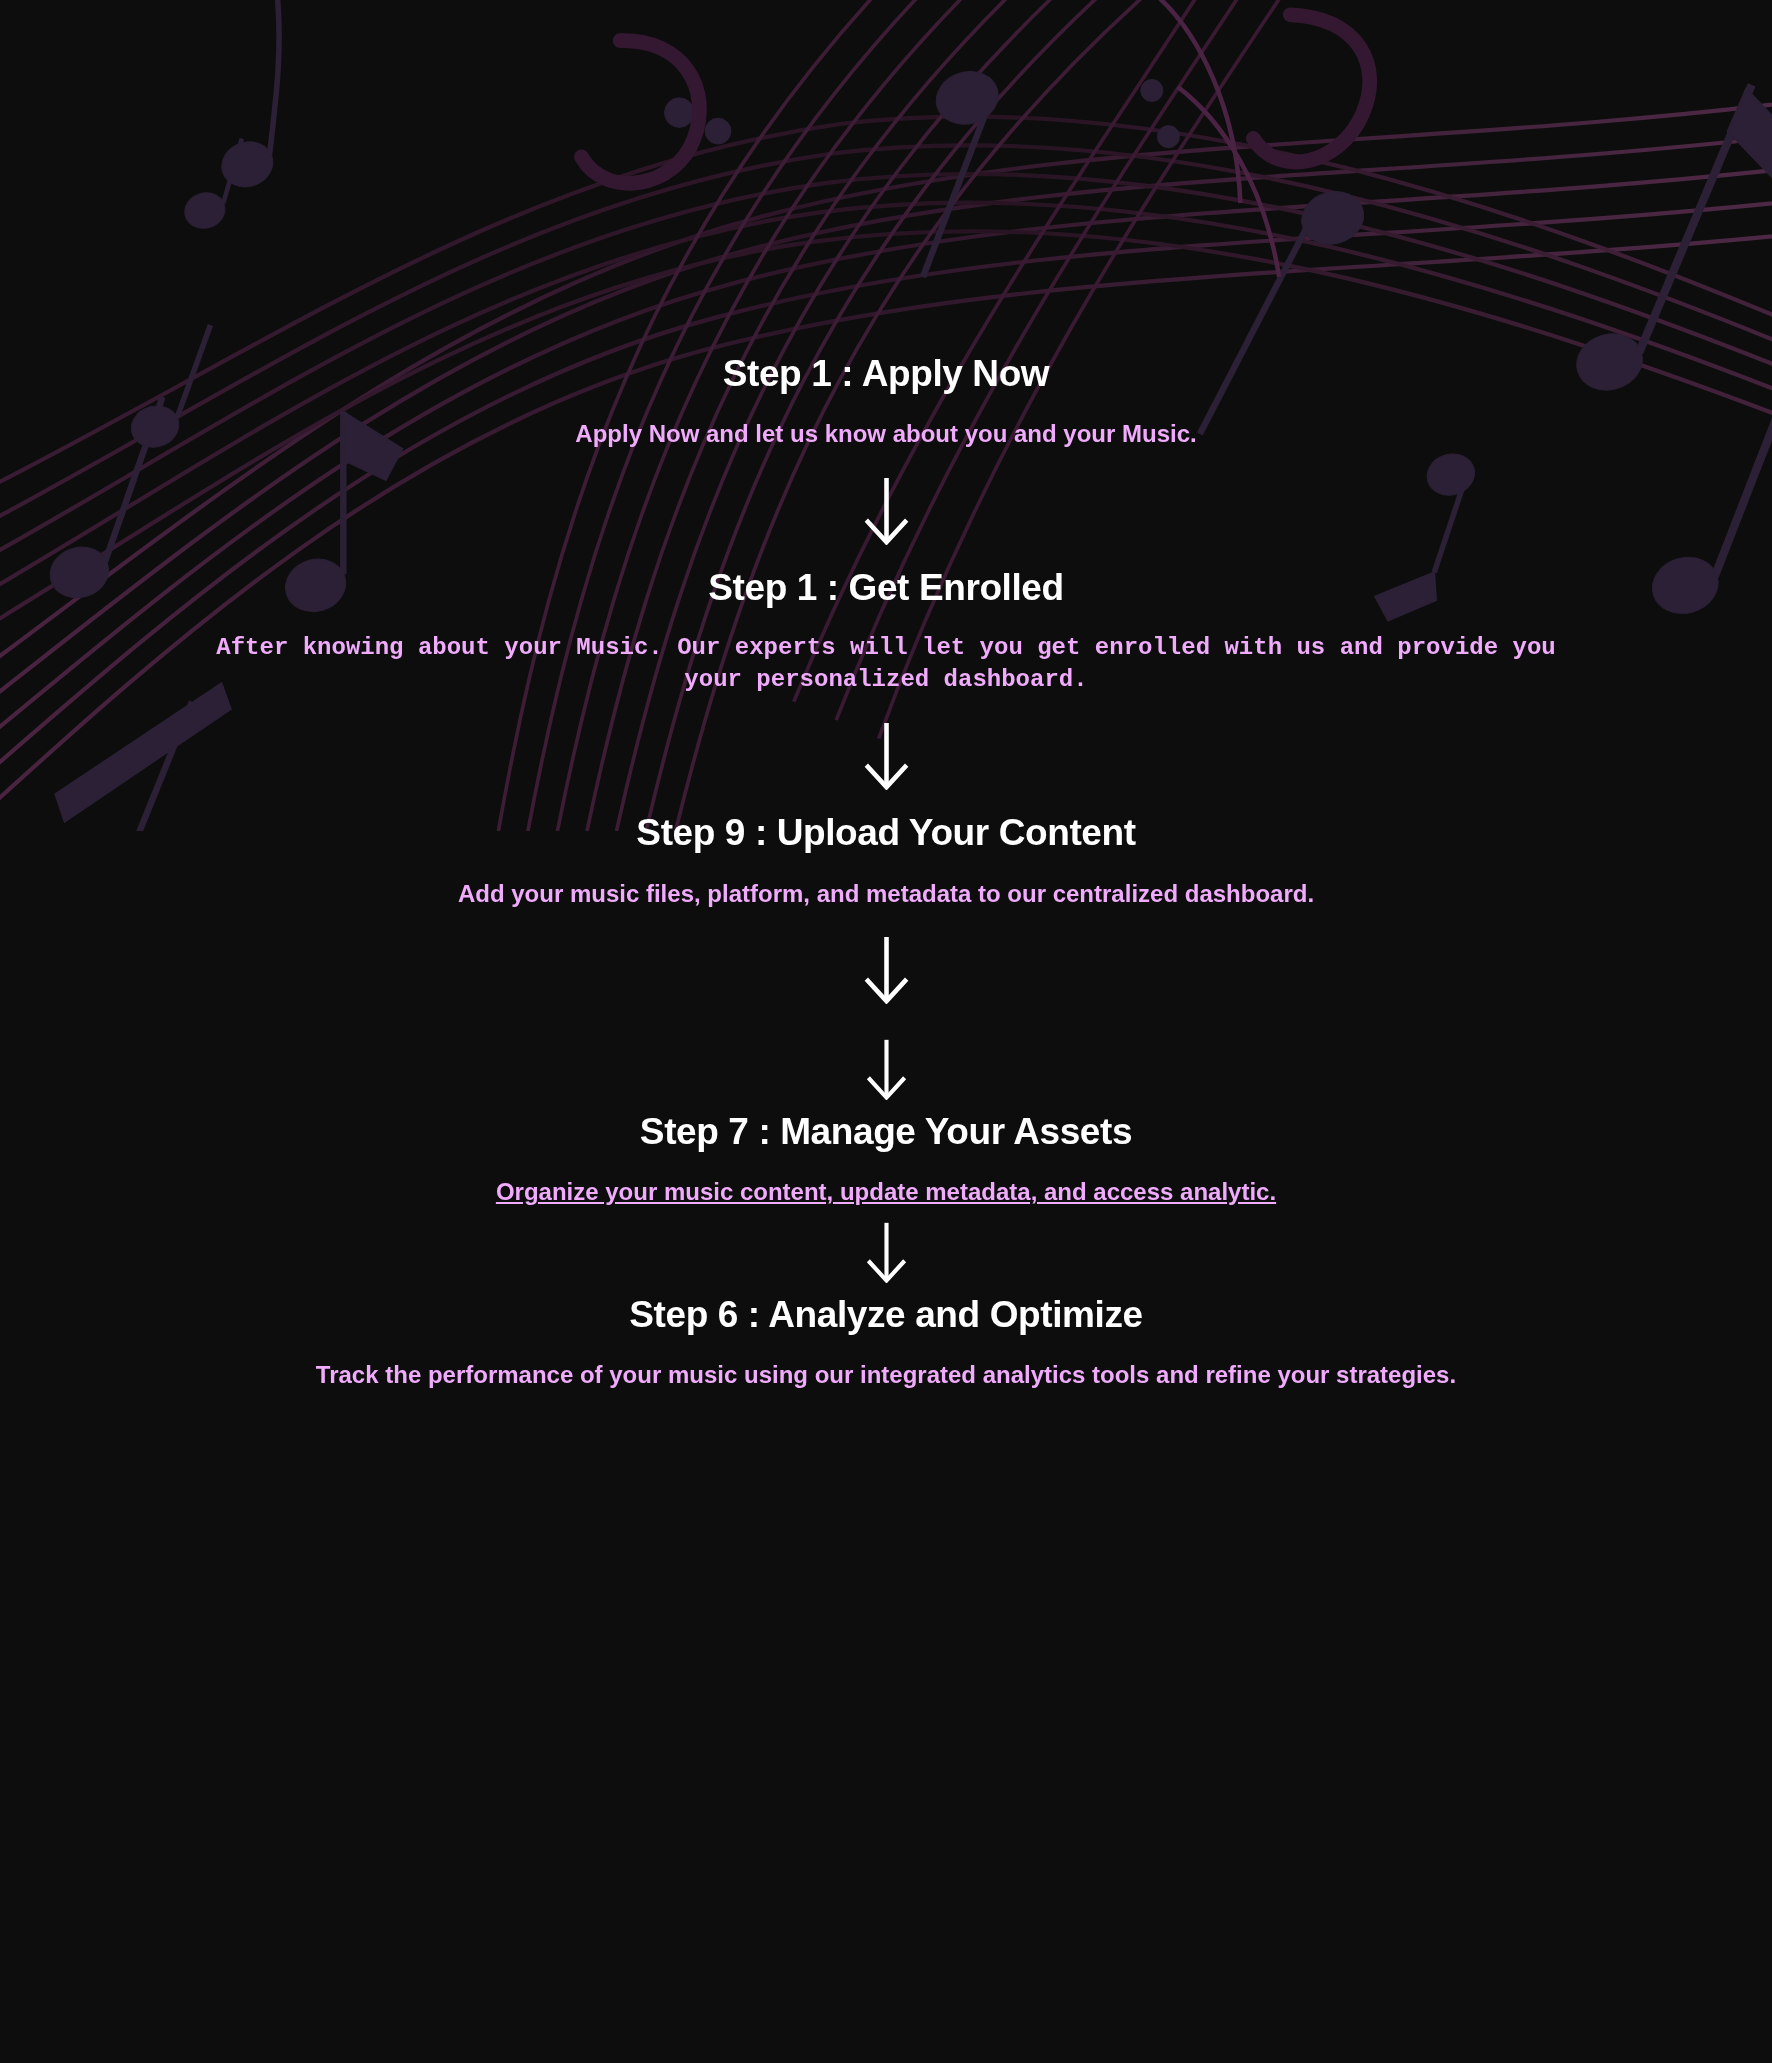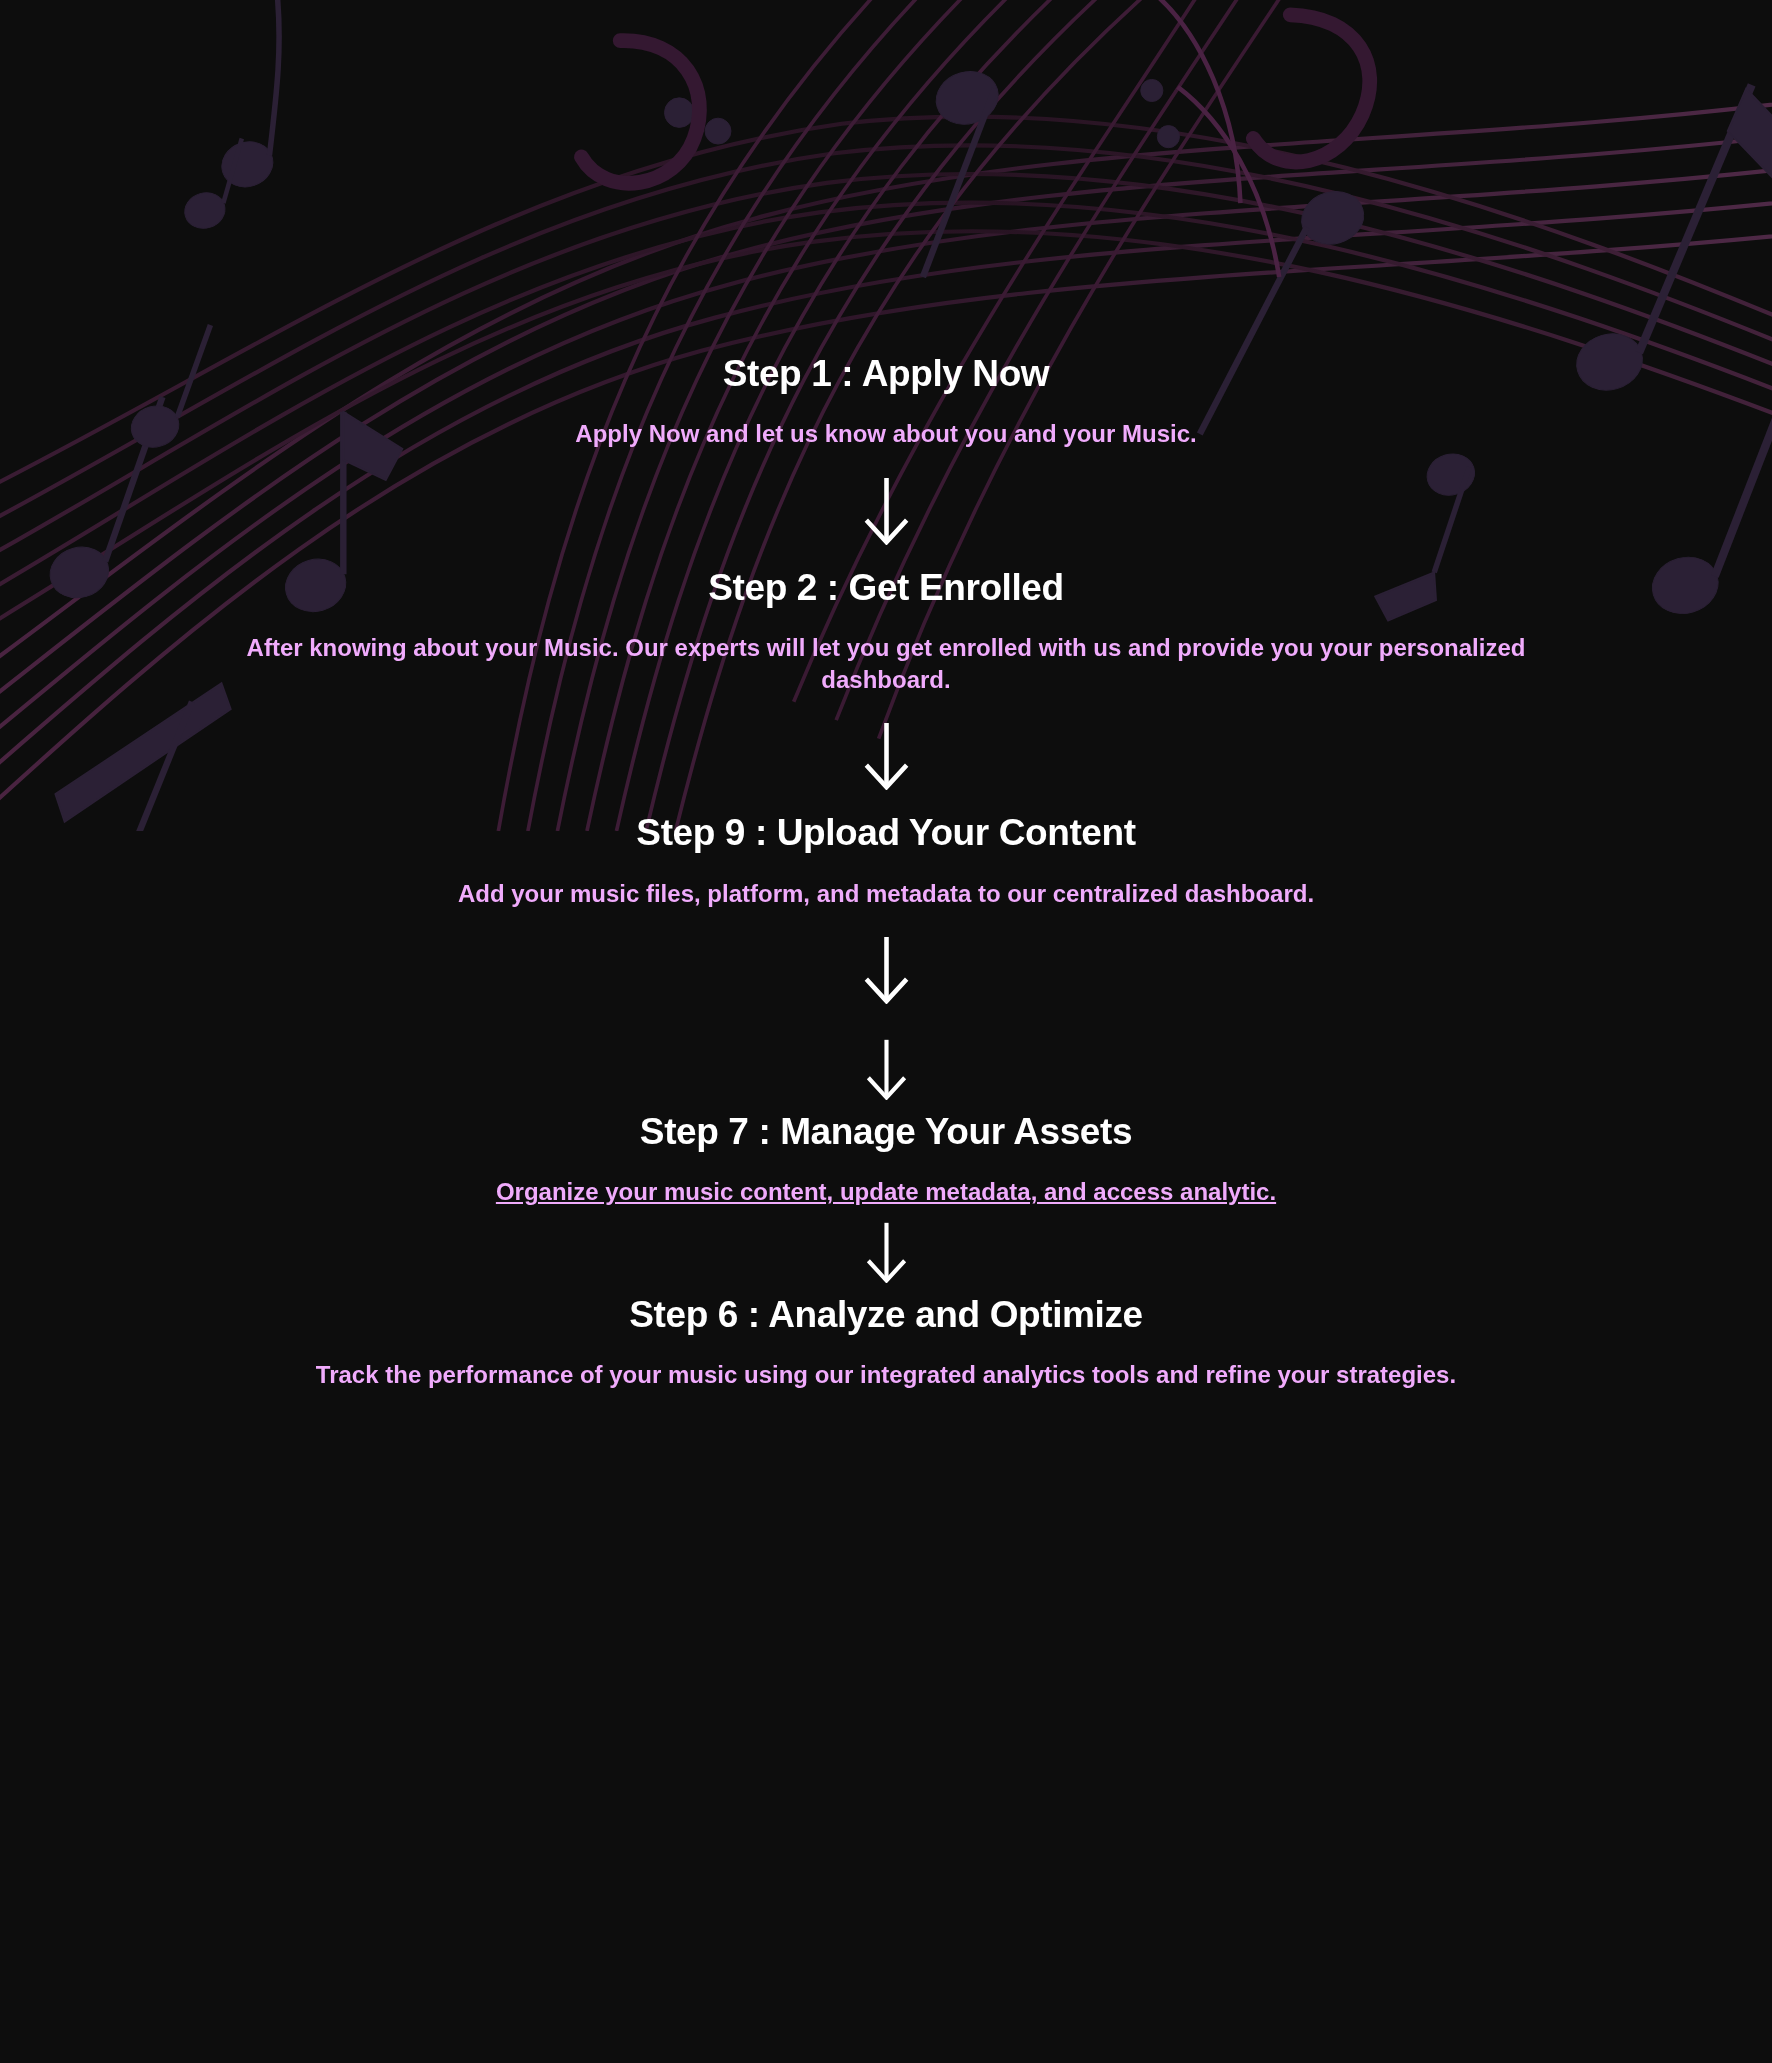--- a/index.html
+++ b/index.html
@@ -57,21 +57,21 @@
     font-size:24px;
     font-weight:bold;
     line-height:1.34;
     text-align:center;
     margin-top:24px;
     max-width:1338px;
   }
 
   
   .step-block[data-step="1"] .step-desc { max-width:738px; }
-  .step-block[data-step="2"] .step-desc { max-width:1352px; }
+  .step-block[data-step="2"] .step-desc { max-width:1352px;font-family:Liberation Mono, monospace; }
   .step-block[data-step="3"] .step-desc { max-width:1200px; }
   .step-block[data-step="4"] .step-desc { max-width:1320px; }
   .step-block[data-step="5"] .step-desc { max-width:1108px;text-decoration:underline; }
   .step-block[data-step="6"] .step-desc { max-width:1357px; }
 
   
   .flow-arrow {
     display:block;
     width:55px;
     height:68px;
@@ -220,21 +220,21 @@
     <h2 class="step-title">Step 1 : Apply Now</h2>
     <p class="step-desc">Apply Now and let us know about you and your Music.</p>
   </section>
 
   <svg class="flow-arrow" viewBox="0 0 60 74" xmlns="http://www.w3.org/2000/svg">
     <line x1="30" y1="1" x2="30" y2="71"></line>
     <polyline points="8,47 30,71 52,47"></polyline>
   </svg>
 
   <section class="step-block" data-step="2">
-    <h2 class="step-title">Step 2 : Get Enrolled</h2>
+    <h2 class="step-title">Step 1 : Get Enrolled</h2>
     <p class="step-desc">After knowing about your Music. Our experts will let you get enrolled with us and provide you your personalized dashboard.</p>
   </section>
 
   <svg class="flow-arrow" viewBox="0 0 60 74" xmlns="http://www.w3.org/2000/svg">
     <line x1="30" y1="1" x2="30" y2="71"></line>
     <polyline points="8,47 30,71 52,47"></polyline>
   </svg>
 
   <section class="step-block" data-step="3">
     <h2 class="step-title">Step 9 : Upload Your Content</h2>

